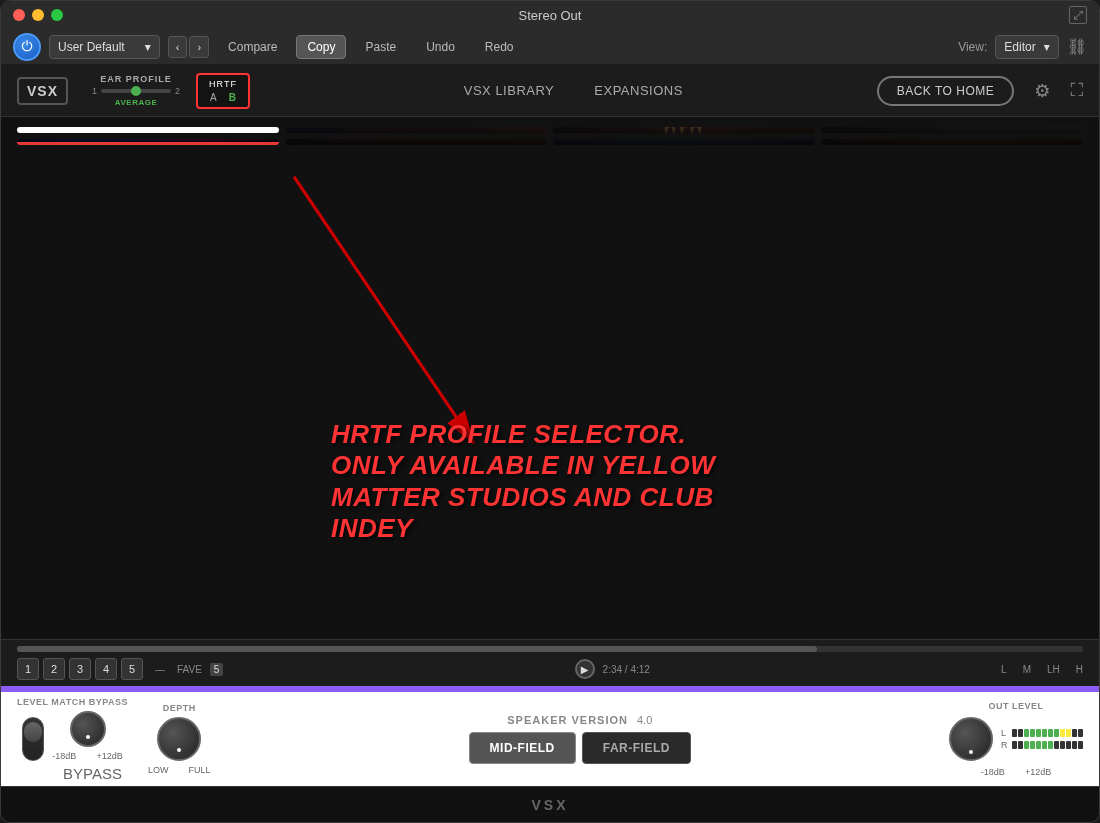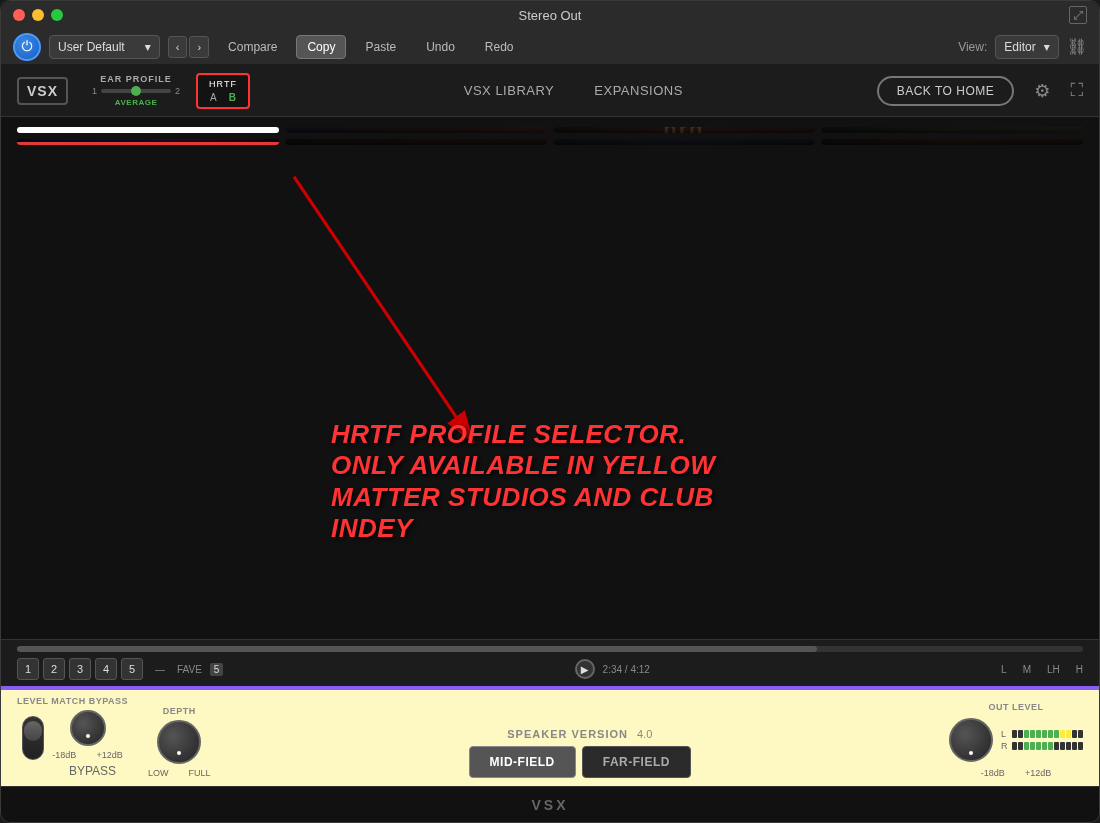--- a/index.html
+++ b/index.html
@@ -445,26 +445,26 @@
       display: flex;
       gap: 16px;
       color: #888;
       font-size: 10px;
       align-items: center;
     }
     .speaker-btn { cursor: pointer; }
 
     
     .level-controls {
-      background: #fef9c3;
+      background: #ffffff;
       padding: 8px 16px;
       display: flex;
-      align-items: flex-end;
+      align-items: center;
       gap: 20px;
-      border-top: 4px solid #8b5cf6;
+      border-top: 6px solid #8b5cf6;
       flex-shrink: 0;
       height: 100px;
     }
     .ctrl-group {
       display: flex;
       flex-direction: column;
       align-items: center;
       gap: 4px;
     }
     .ctrl-label {
@@ -519,21 +519,21 @@
     .bypass-handle {
       width: 18px;
       height: 20px;
       background: linear-gradient(180deg, #666, #444);
       border-radius: 9px;
       position: absolute;
       top: 4px;
     }
     .ctrl-sublabel {
       color: #666;
-      font-size: 12px;
+      font-size: 15px;
       padding-left: 40px;
     }
 
     .speaker-version {
       display: flex;
       flex-direction: column;
       align-items: center;
       gap: 6px;
       flex: 1;
     }

